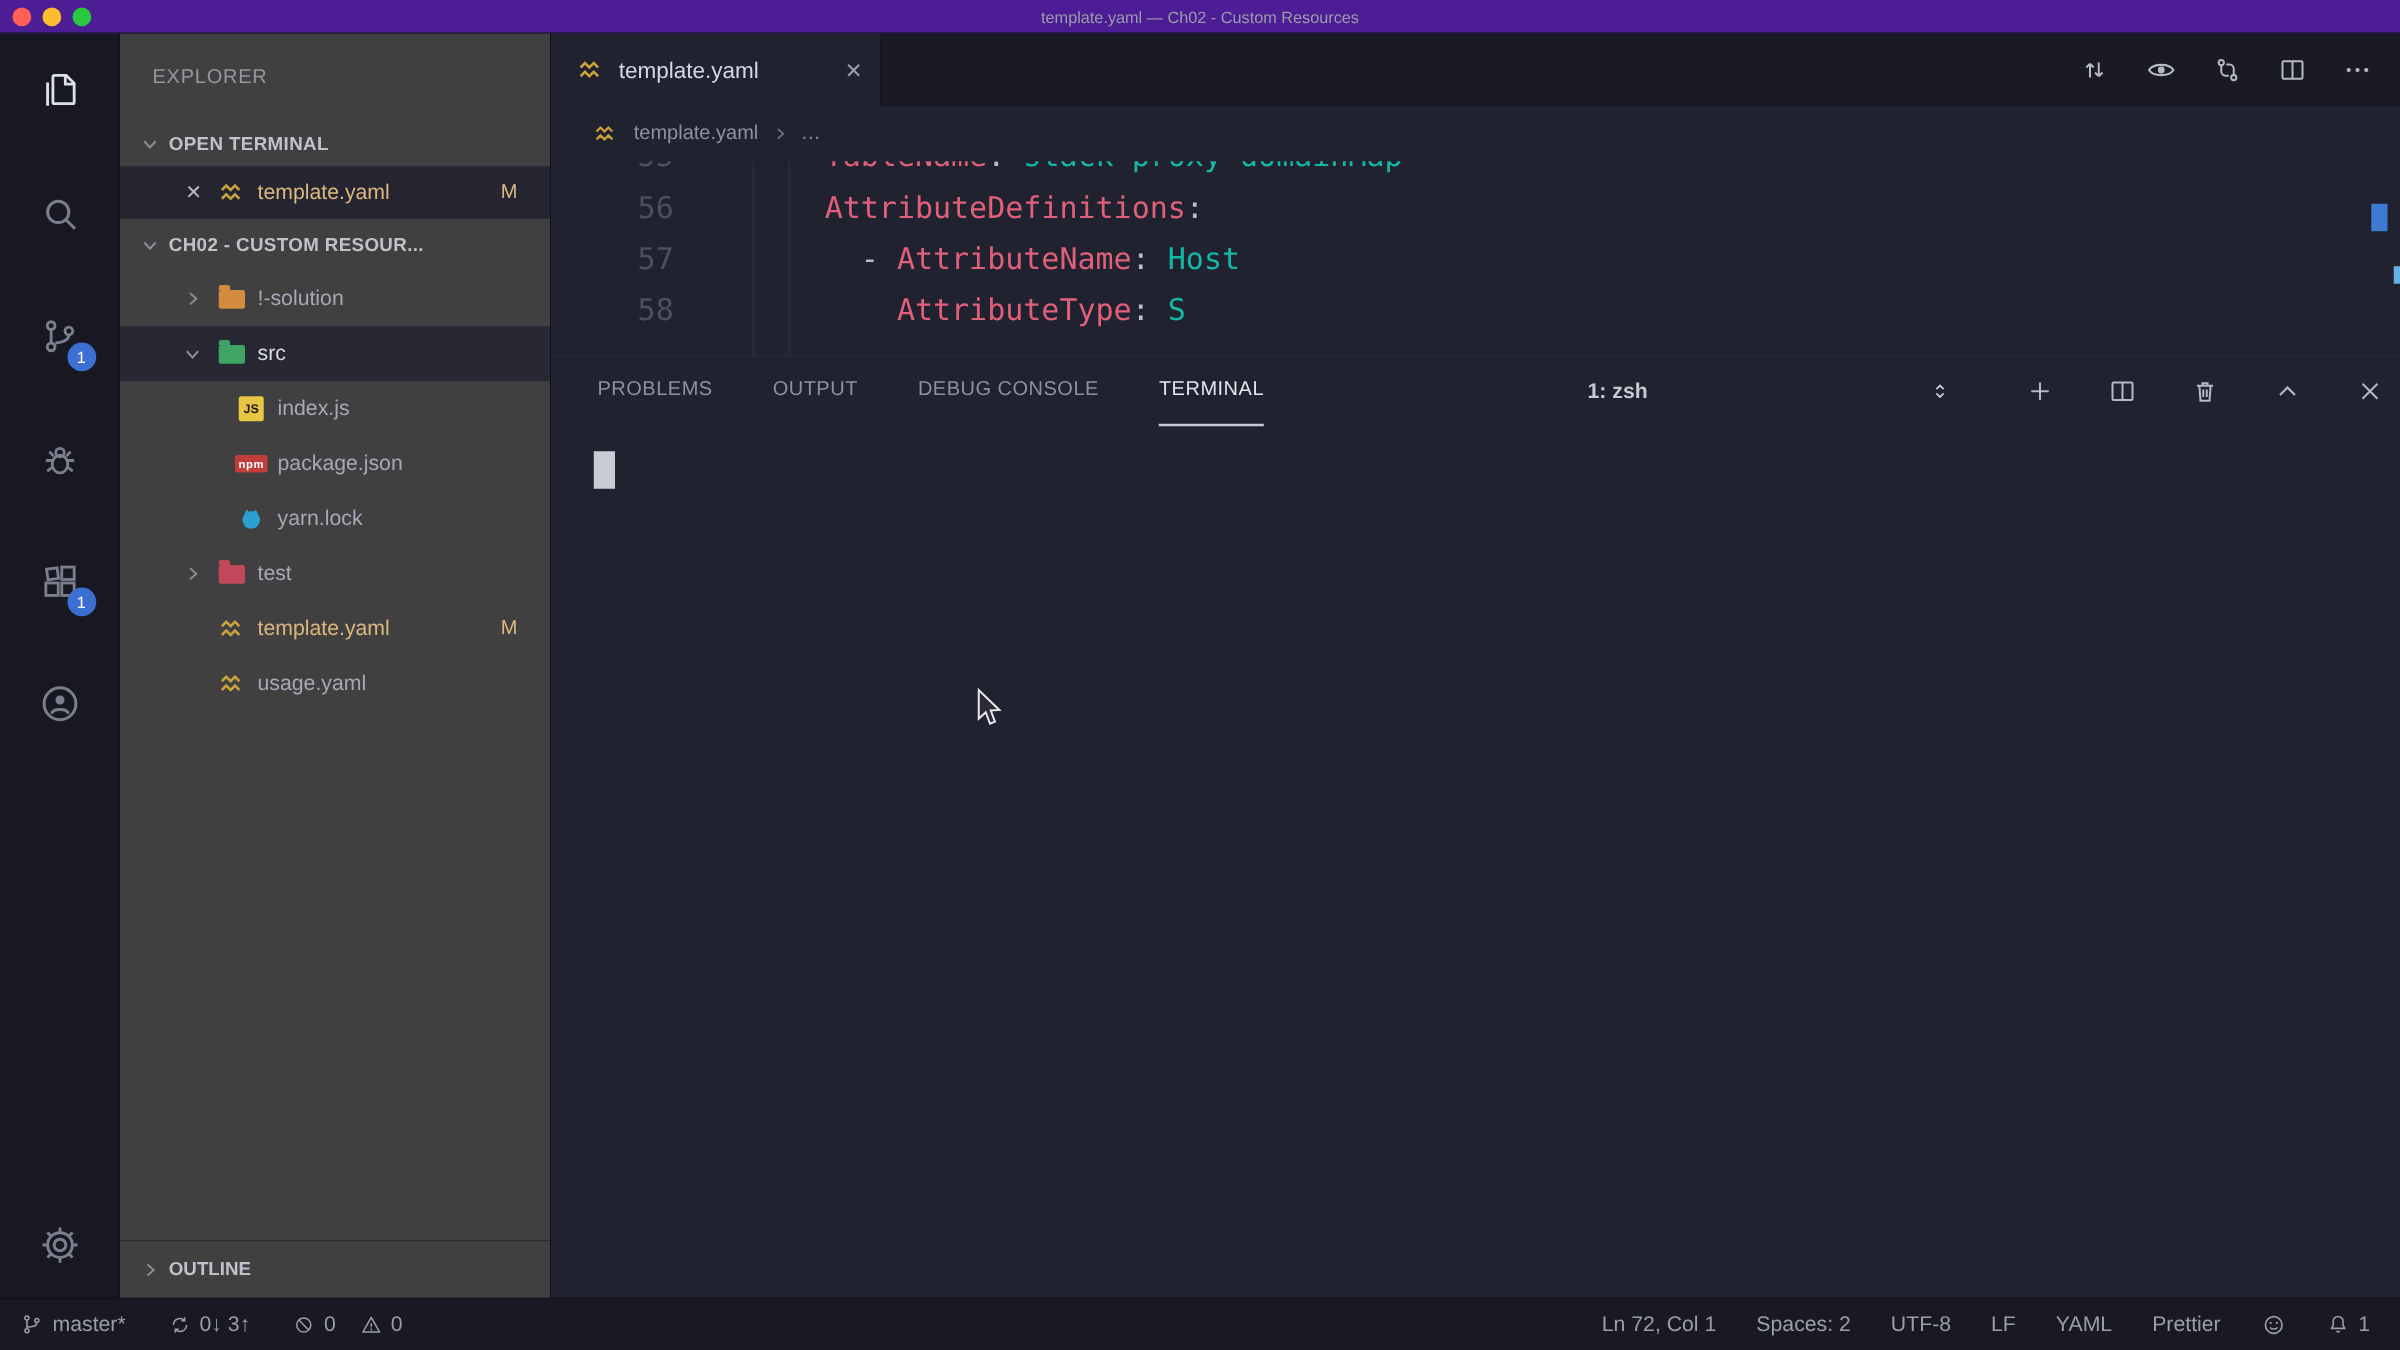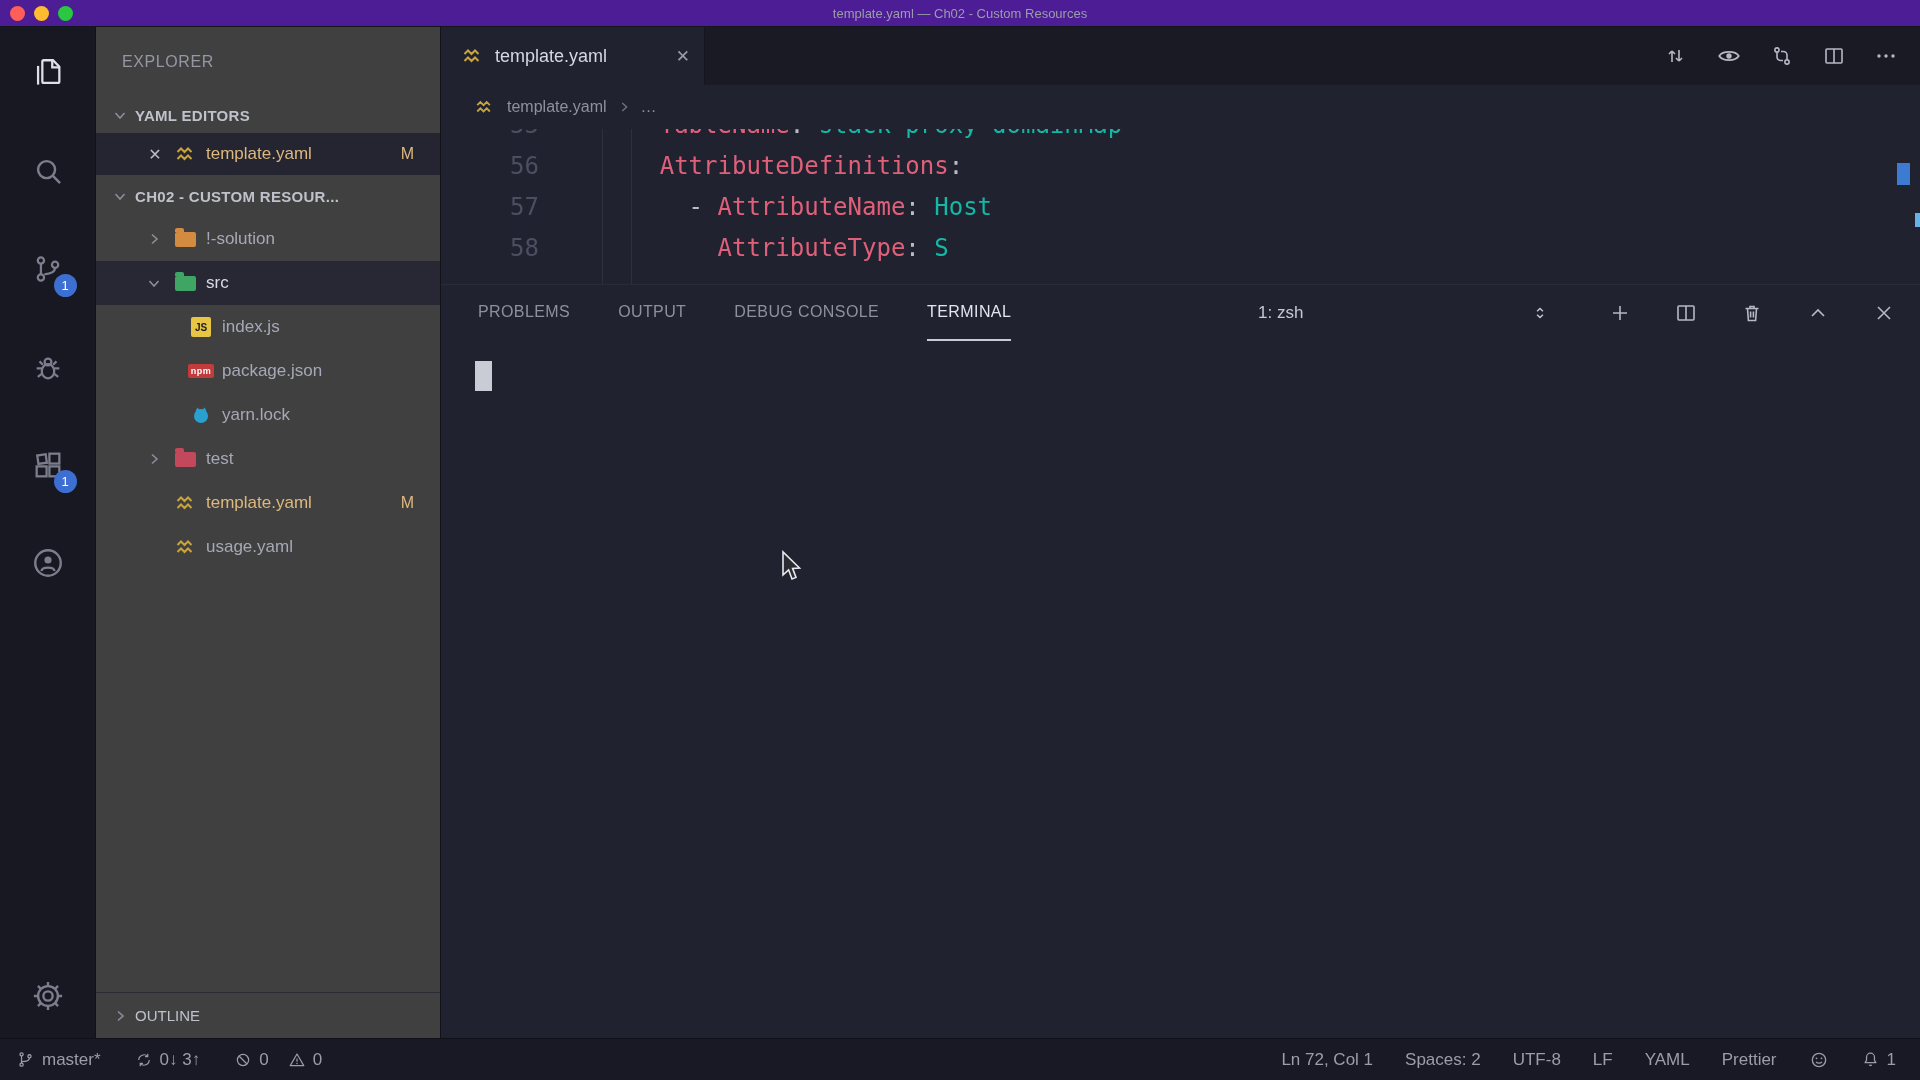--- a/index.html
+++ b/index.html
@@ -42,21 +42,21 @@
   .tlabel { color:#a6a8b6; white-space:nowrap; }
   .tlabel.bright { color:#d8dae4; }
   .tlabel.mod { color:#ddb87e; }
   .m-badge { margin-left:auto; margin-right:26px; color:#ddb87e; font-size:16px; }
   .ficon { width:26px; height:20px; flex:0 0 auto; display:flex; align-items:center; justify-content:center; }
   .folder { display:block; width:21px; height:15px; border-radius:2px; position:relative; }
   .folder::before { content:""; position:absolute; top:-4px; left:0; width:9px; height:4px; border-radius:2px 2px 0 0; background:inherit; }
   .f-orange { background:#d38b3f; } .f-green { background:#3fa564; } .f-red { background:#c4485c; }
   .js-badge { width:20px; height:20px; background:#e8c542; color:#1c1c1c; font-weight:700; font-size:10px; display:flex; align-items:center; justify-content:center; border-radius:2px; }
   .npm-badge { width:26px; height:14px; background:#c23c3c; color:#fff; font-weight:700; font-size:9px; display:flex; align-items:center; justify-content:center; border-radius:2px; letter-spacing:.5px; }
-  .outline-sec { position:absolute; left:0; right:0; bottom:0; height:46px; border-top:1px solid #2a2b36; display:flex; align-items:center; gap:5px; padding-left:14px; font-weight:400; font-size:15px; color:#bfc1cb; }
+  .outline-sec { position:absolute; left:0; right:0; bottom:0; height:46px; border-top:1px solid #2a2b36; display:flex; align-items:center; gap:5px; padding-left:14px; font-weight:700; font-size:15px; color:#bfc1cb; }
 
   
   .editorcol { flex:1; display:flex; flex-direction:column; background:#20222f; min-width:0; }
   .tabbar { height:58px; background:#191a23; display:flex; align-items:stretch; }
   .tab { width:264px; background:#20222f; display:flex; align-items:center; gap:10px; padding:0 14px 0 18px; font-size:18px; color:#d5d7e2; border-right:1px solid #14151d; }
   .tab-close { margin-left:auto; color:#9a9ca8; font-size:17px; }
   .editor-actions { margin-left:auto; display:flex; align-items:center; gap:28px; padding-right:22px; color:#b6b8c4; }
   .breadcrumbs { height:44px; display:flex; align-items:center; gap:10px; padding-left:30px; font-size:16px; color:#8f919d; }
   .bc-sep { color:#70727e; }
 
@@ -70,21 +70,21 @@
   .iguide { position:absolute; top:0; bottom:0; width:1px; background:#2e3040; }
   .deco-blue { position:absolute; right:10px; top:34px; width:13px; height:22px; background:#3d7ad1; }
   .deco-cyan { position:absolute; right:0; top:84px; width:5px; height:14px; background:#64b2e8; }
 
   
   .panel { height:754px; border-top:1px solid #2a2b38; display:flex; flex-direction:column; }
   .panel-header { height:56px; display:flex; align-items:center; padding-left:37px; }
   .ptabs { display:flex; gap:48px; }
   .ptab { height:56px; display:flex; align-items:center; font-size:16px; letter-spacing:.4px; color:#8e909c; border-bottom:2px solid transparent; }
   .ptab.active { color:#e2e4ee; border-bottom-color:#c9cbd6; }
-  .panel-controls { margin-left:auto; display:flex; align-items:center; gap:42px; padding-right:24px; color:#b6b8c4; }
+  .panel-controls { margin-left:auto; display:flex; align-items:center; gap:42px; padding-right:12px; color:#b6b8c4;font-weight:bold; }
   .term-select { width:292px; display:flex; align-items:center; justify-content:space-between; font-size:17px; color:#c6c8d2; margin-right:16px; }
   .terminal-body { flex:1; position:relative; }
   .term-cursor { position:absolute; left:34px; top:20px; width:17px; height:30px; background:#c9cbd5; }
 
   
   .statusbar { height:42px; background:#181924; border-top:1px solid #101118; display:flex; align-items:center; padding:0 24px 0 16px; font-size:17px; color:#9b9da9; }
   .sb-left { display:flex; align-items:center; gap:34px;justify-content:flex-end; }
   .sb-right { margin-left:auto; display:flex; align-items:center; gap:32px; }
   .sb-item { display:flex; align-items:center; gap:7px; white-space:nowrap; }
 
@@ -164,21 +164,21 @@
 
   <div class="sidebar">
     <div class="sidebar-title">EXPLORER</div>
 
     <div class="sec-header oe">
       <span class="chev down">
         <svg width="16" height="16" viewBox="0 0 16 16" fill="none" stroke="currentColor" stroke-width="1.6">
             <path d="M6 3.5L11 8L6 12.5"></path>
           </svg>
       </span>
-      <span>YAML EDITORS</span>
+      <span>OPEN TERMINAL</span>
     </div>
 
     <div class="oe-row">
       <span class="oe-close">✕</span>
       <span class="ficon">
         <svg width="20" height="20" viewBox="0 0 20 20" fill="none" stroke="#c9a33c" stroke-width="2">
           <path d="M2.5 8L6 4.5L9.5 8L13 4.5L16.5 8"></path>
             <path d="M2.5 15L6 11.5L9.5 15L13 11.5L16.5 15"></path>
         </svg>
       </span>

